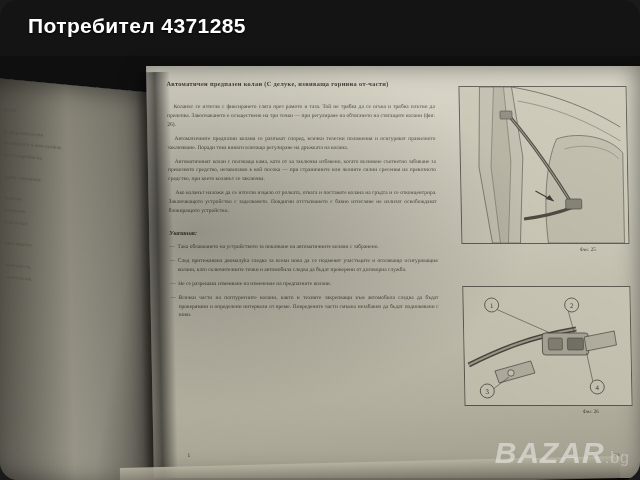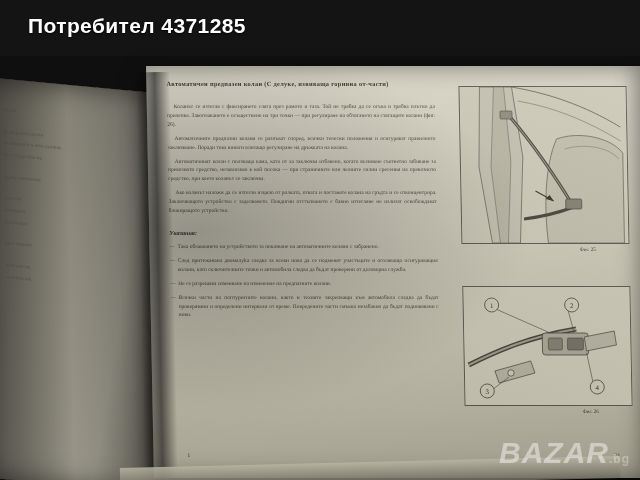--- a/index.html
+++ b/index.html
@@ -12,20 +12,21 @@
     background: #1a1a1a;
     font-family: "Liberation Sans", sans-serif;
     overflow: hidden;
   }
   .screen {
     position: relative;
     width: 640px;
     height: 480px;
     background: #141414;
     overflow: hidden;
+    border-radius: 18px;
   }
 
   
   .username {
     position: absolute;
     top: 14px;
     left: 28px;
     color: #ffffff;
     font-size: 21px;
     font-weight: bold;
@@ -39,22 +40,22 @@
     bottom: 10px;
     color: rgba(255,255,255,0.45);
     font-size: 30px;
     font-weight: bold;
     font-style: italic;
     letter-spacing: 1px;
     z-index: 50;
   }
   .site-watermark .dot {
     color: rgba(255,255,255,0.30);
-    font-size: 12px;
-    font-weight: bold;
+    font-size: 16px;
+    font-weight: normal;
     font-style: normal;
   }
 
   
   .book {
     position: absolute;
     left: 0;
     top: 56px;
     width: 640px;
     height: 424px;

